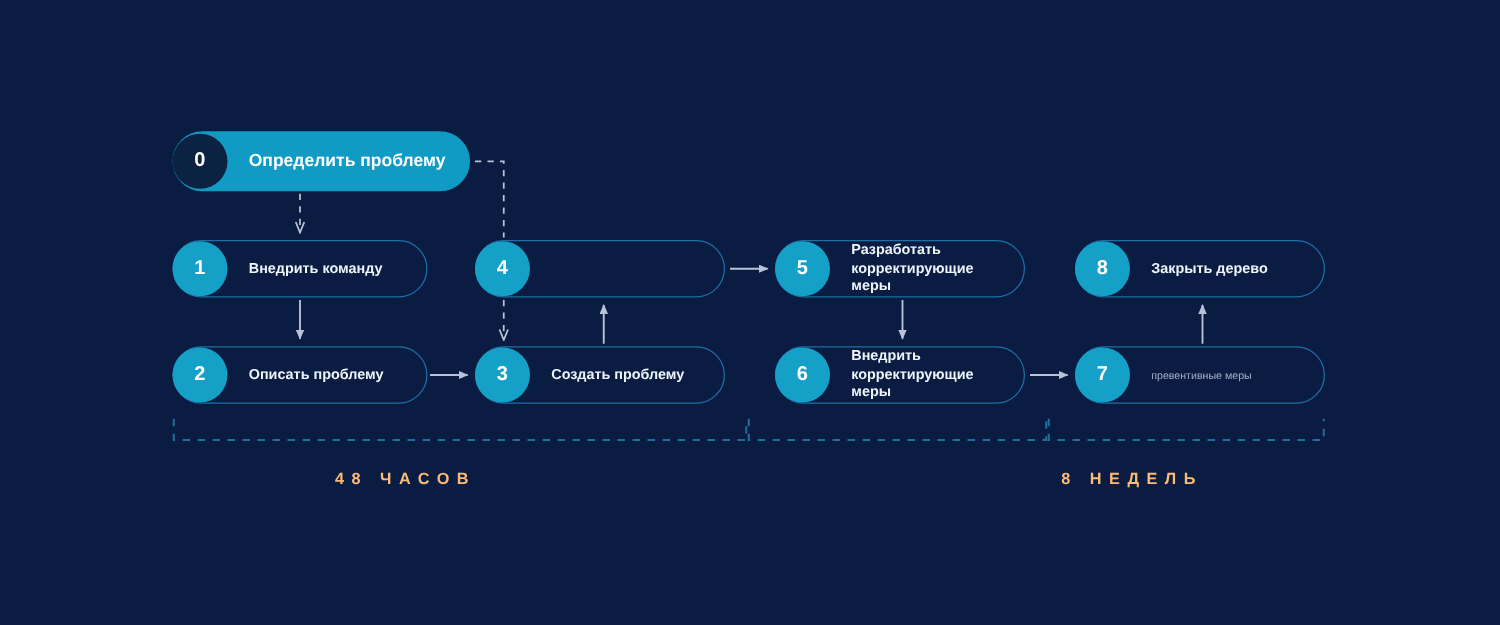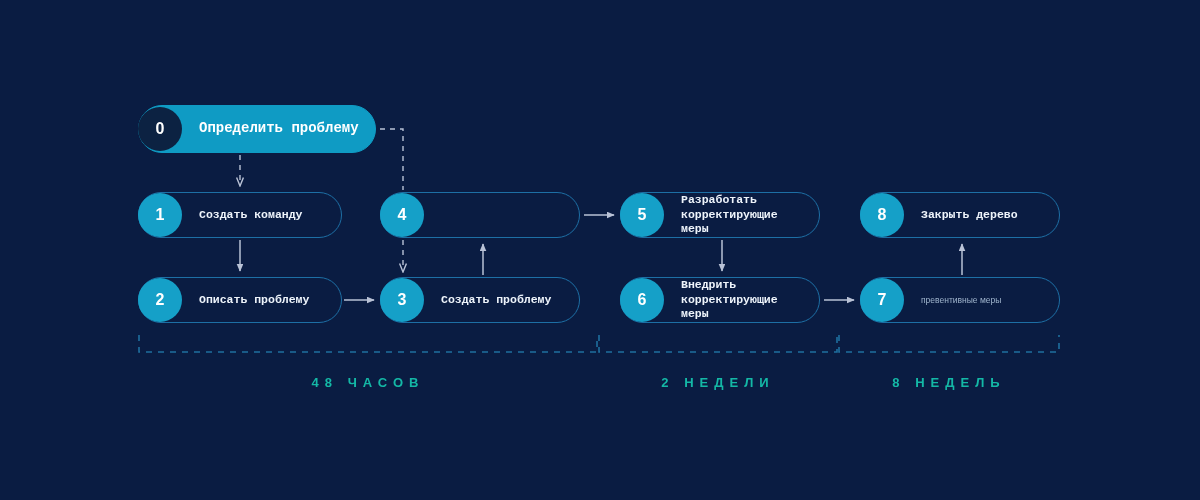--- a/index.html
+++ b/index.html
@@ -73,41 +73,40 @@
     display: flex;
     flex-direction: column;
     justify-content: center;
     line-height: 1.25;
   }
   .node .title {
     font-size: 11.5px;
     font-weight: bold;
     color: #eef4fb;
     white-space: pre-line;
-    font-family: Liberation Mono, monospace;
   }
   .node.filled .title {
     font-size: 14px;
     font-weight: bold;
     color: #ffffff;
   }
   .node .subtitle {
     font-size: 8.5px;
     color: #9fb4cc;
     margin-top: 0;
   }
 
   
   .phase-label {
     position: absolute;
     font-size: 13px;
     font-weight: bold;
     letter-spacing: 6px;
-    color: #14b8a6;
-    text-align: center;
+    color: #fdba74;
+    text-align: left;
     white-space: nowrap;
   }
 </style>
 </head>
 <body>
 
 <div id="stage">
 
   <svg id="wires" viewBox="0 0 1200 500" width="1200" height="500">
     <defs>
@@ -170,21 +169,21 @@
   <div class="node filled" style="left:138px; top:105px; width:238px; height:48px;">
     <div class="badge dark">0</div>
     <div class="labels">
       <div class="title">Определить проблему</div>
     </div>
   </div>
 
   <div class="node outline" style="left:138px; top:192px; width:204px; height:46px;">
     <div class="badge cyan">1</div>
     <div class="labels">
-      <div class="title">Создать команду</div>
+      <div class="title">Внедрить команду</div>
     </div>
   </div>
 
   <div class="node outline" style="left:138px; top:277px; width:204px; height:46px;">
     <div class="badge cyan">2</div>
     <div class="labels">
       <div class="title">Описать проблему</div>
     </div>
   </div>
 
@@ -223,16 +222,15 @@
   </div>
 
   <div class="node outline" style="left:860px; top:277px; width:200px; height:46px;">
     <div class="badge cyan">7</div>
     <div class="labels">
       <div class="subtitle">превентивные меры</div>
     </div>
   </div>
 
   <div class="phase-label" style="left:268px; top:375px; width:200px;">48 ЧАСОВ</div>
-  <div class="phase-label" style="left:618px; top:375px; width:200px;">2 НЕДЕЛИ</div>
   <div class="phase-label" style="left:849px; top:375px; width:200px;">8 НЕДЕЛЬ</div>
 
 </div>
 
 </body></html>

